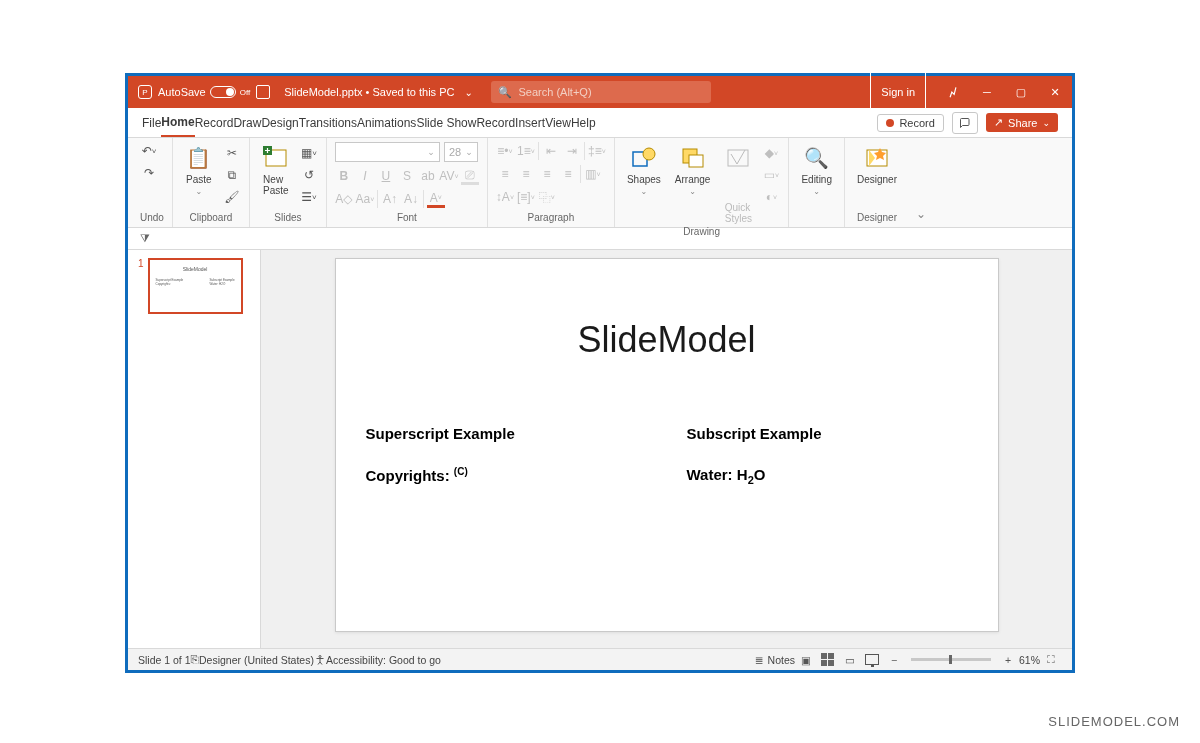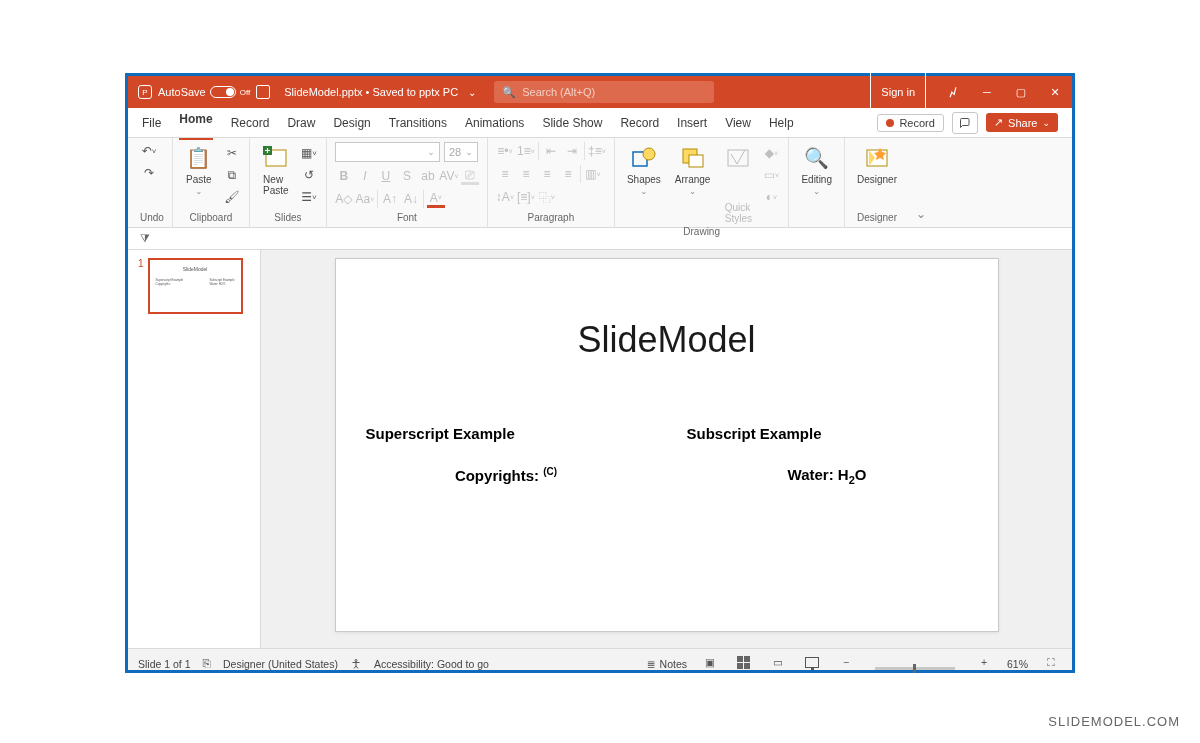--- a/index.html
+++ b/index.html
@@ -16,23 +16,23 @@
   .toggle-pill::after { content:""; position:absolute; right:1px; top:1px; width:8px; height:8px; border-radius:50%; background:#fff; }
   .save-ico { width:14px; height:14px; border:1px solid #fff; border-radius:2px; position:relative; }
   .titlebar .filename { margin-left:8px; }
   .titlebar .chev { margin-left:4px; font-size:10px; }
   .searchbox { margin-left:18px; width:220px; height:22px; background:#dd6a4d; border-radius:3px; display:flex; align-items:center; gap:6px; padding:0 8px; color:#f3cfc3; font-size:11px; }
   .titlebar .spacer { flex:1; }
   .signin { border:1px solid #fff; padding:16px 10px; font-size:11px; margin-right:10px; }
   .winbtn { width:34px; height:32px; display:flex; align-items:center; justify-content:center; font-size:11px; color:#fff; }
 
   
-  .tabsrow { height:30px; background:#fff; border-bottom:1px solid #d9d9d9; display:flex; align-items:center; gap:18px; padding:0 14px; font-size:12px; color:#3b3b3b; }
+  .tabsrow { height:30px; background:#fff; border-bottom:1px solid #d9d9d9; display:flex; align-items:center; padding:0 14px; font-size:12px; color:#3b3b3b; }
   .tabsrow .tab { cursor:pointer; }
-  .tabsrow .tab.active { font-weight:600; border-bottom:2px solid #d24726; padding-bottom:12px; margin-bottom:-7px; }
+  .tabsrow .tab.active { font-weight:600; border-bottom:2px solid #d24726; padding-bottom:6px; margin-bottom:-7px; }
   .tabsrow .right { margin-left:auto; display:flex; align-items:center; gap:8px; }
   .record-btn { border:1px solid #c8c8c8; border-radius:3px; padding:2px 8px; display:flex; align-items:center; gap:5px; font-size:11px; }
   .record-dot { width:8px; height:8px; border-radius:50%; background:#d24726; }
   .comment-btn { border:1px solid #c8c8c8; border-radius:3px; width:26px; height:22px; display:flex; align-items:center; justify-content:center; }
   .share-btn { background:#d24726; color:#fff; border-radius:3px; padding:3px 8px; display:flex; align-items:center; gap:5px; font-size:11px; }
 
   
   .ribbon { height:90px; background:#f9f9f9; border-bottom:1px solid #d9d9d9; display:flex; padding:0 4px; }
   .group { border-right:1px solid #e1e1e1; padding:4px 8px 2px 8px; display:flex; flex-direction:column; justify-content:space-between; }
   .group .controls { display:flex; gap:6px; align-items:flex-start; flex:1; }
@@ -61,26 +61,26 @@
   .thumb-num { font-size:10px; color:#d24726; }
   .thumb { width:95px; height:56px; border:2px solid #d24726; background:#fff; font-size:4px; color:#555; padding:6px 6px; display:flex; flex-direction:column; align-items:center; }
   .thumb .tcols { display:flex; width:100%; justify-content:space-between; font-size:3px; margin-top:6px; }
 
   .canvas-area { flex:1; background:#f0f0f0; display:flex; align-items:flex-start; justify-content:center; padding-top:8px; overflow:hidden; }
   .slide { width:664px; height:374px; background:#fff; border:1px solid #c9c9c9; box-shadow:0 1px 3px rgba(0,0,0,0.08); padding:20px 30px; position:relative; }
   .slide-title { text-align:center; font-size:36px; font-weight:300; color:#1a1a1a; margin-top:40px; font-family:"Segoe UI Light","Segoe UI",Arial,sans-serif; }
   .slide-cols { display:flex; margin-top:64px; gap:40px; }
   .col { flex:1; }
   .col h4 { font-size:15px; font-weight:700; color:#000; margin-bottom:24px; }
-  .col p { font-size:15px; font-weight:700; color:#000;text-align:center; }
+  .col p { font-size:15px; font-weight:700; color:#000; }
   .col p sup { font-size:10px; font-weight:700; }
   .col p sub { font-size:11px; font-weight:700; }
 
   
-  .status { height:22px; background:#f3f3f3; border-top:1px solid #d9d9d9; display:flex; align-items:flex-end; font-size:10.5px; color:#444; padding:0 10px; gap:12px; }
+  .status { height:22px; background:#f3f3f3; border-top:1px solid #d9d9d9; display:flex; align-items:center; font-size:10.5px; color:#444; padding:0 10px; }
   .status .spacer { flex:1; }
   .viewbtn { width:22px; height:16px; display:flex; align-items:center; justify-content:center; color:#555; }
   .zoom-slider { width:80px; height:3px; background:#c8c8c8; position:relative; margin:0 6px; }
   .zoom-slider::after { content:""; position:absolute; left:38px; top:-3px; width:3px; height:9px; background:#666; }
 
   .watermark { position:absolute; right:20px; bottom:14px; font-size:13px; letter-spacing:1px; color:#666; }
 
   
   .grid2 { display:grid; grid-template-columns:6px 6px; grid-template-rows:6px 6px; gap:1px; }
   .grid2 span { background:#666; }
@@ -97,21 +97,21 @@
   <div class="titlebar">
     <div class="left">
       <span class="icon-circle">P</span>
       <span class="autosave-toggle">
         <span>AutoSave</span>
         <span class="toggle-pill"></span>
         <span style="font-size:8px;">Off</span>
       </span>
       <span class="save-ico"></span>
       <span class="filename">
-        <span>SlideModel.pptx</span> • <span>Saved to pptx PC</span>
+        <span>SlideModel.pptx</span> • <span>Saved to this PC</span>
       </span>
       <span class="chev">⌄</span>
     </div>
     <div class="searchbox">
       <span>🔍</span>
       <span>Search (Alt+Q)</span>
     </div>
     <div class="spacer"></div>
     <div class="signin">Sign in</div>
     <div class="winbtn">

